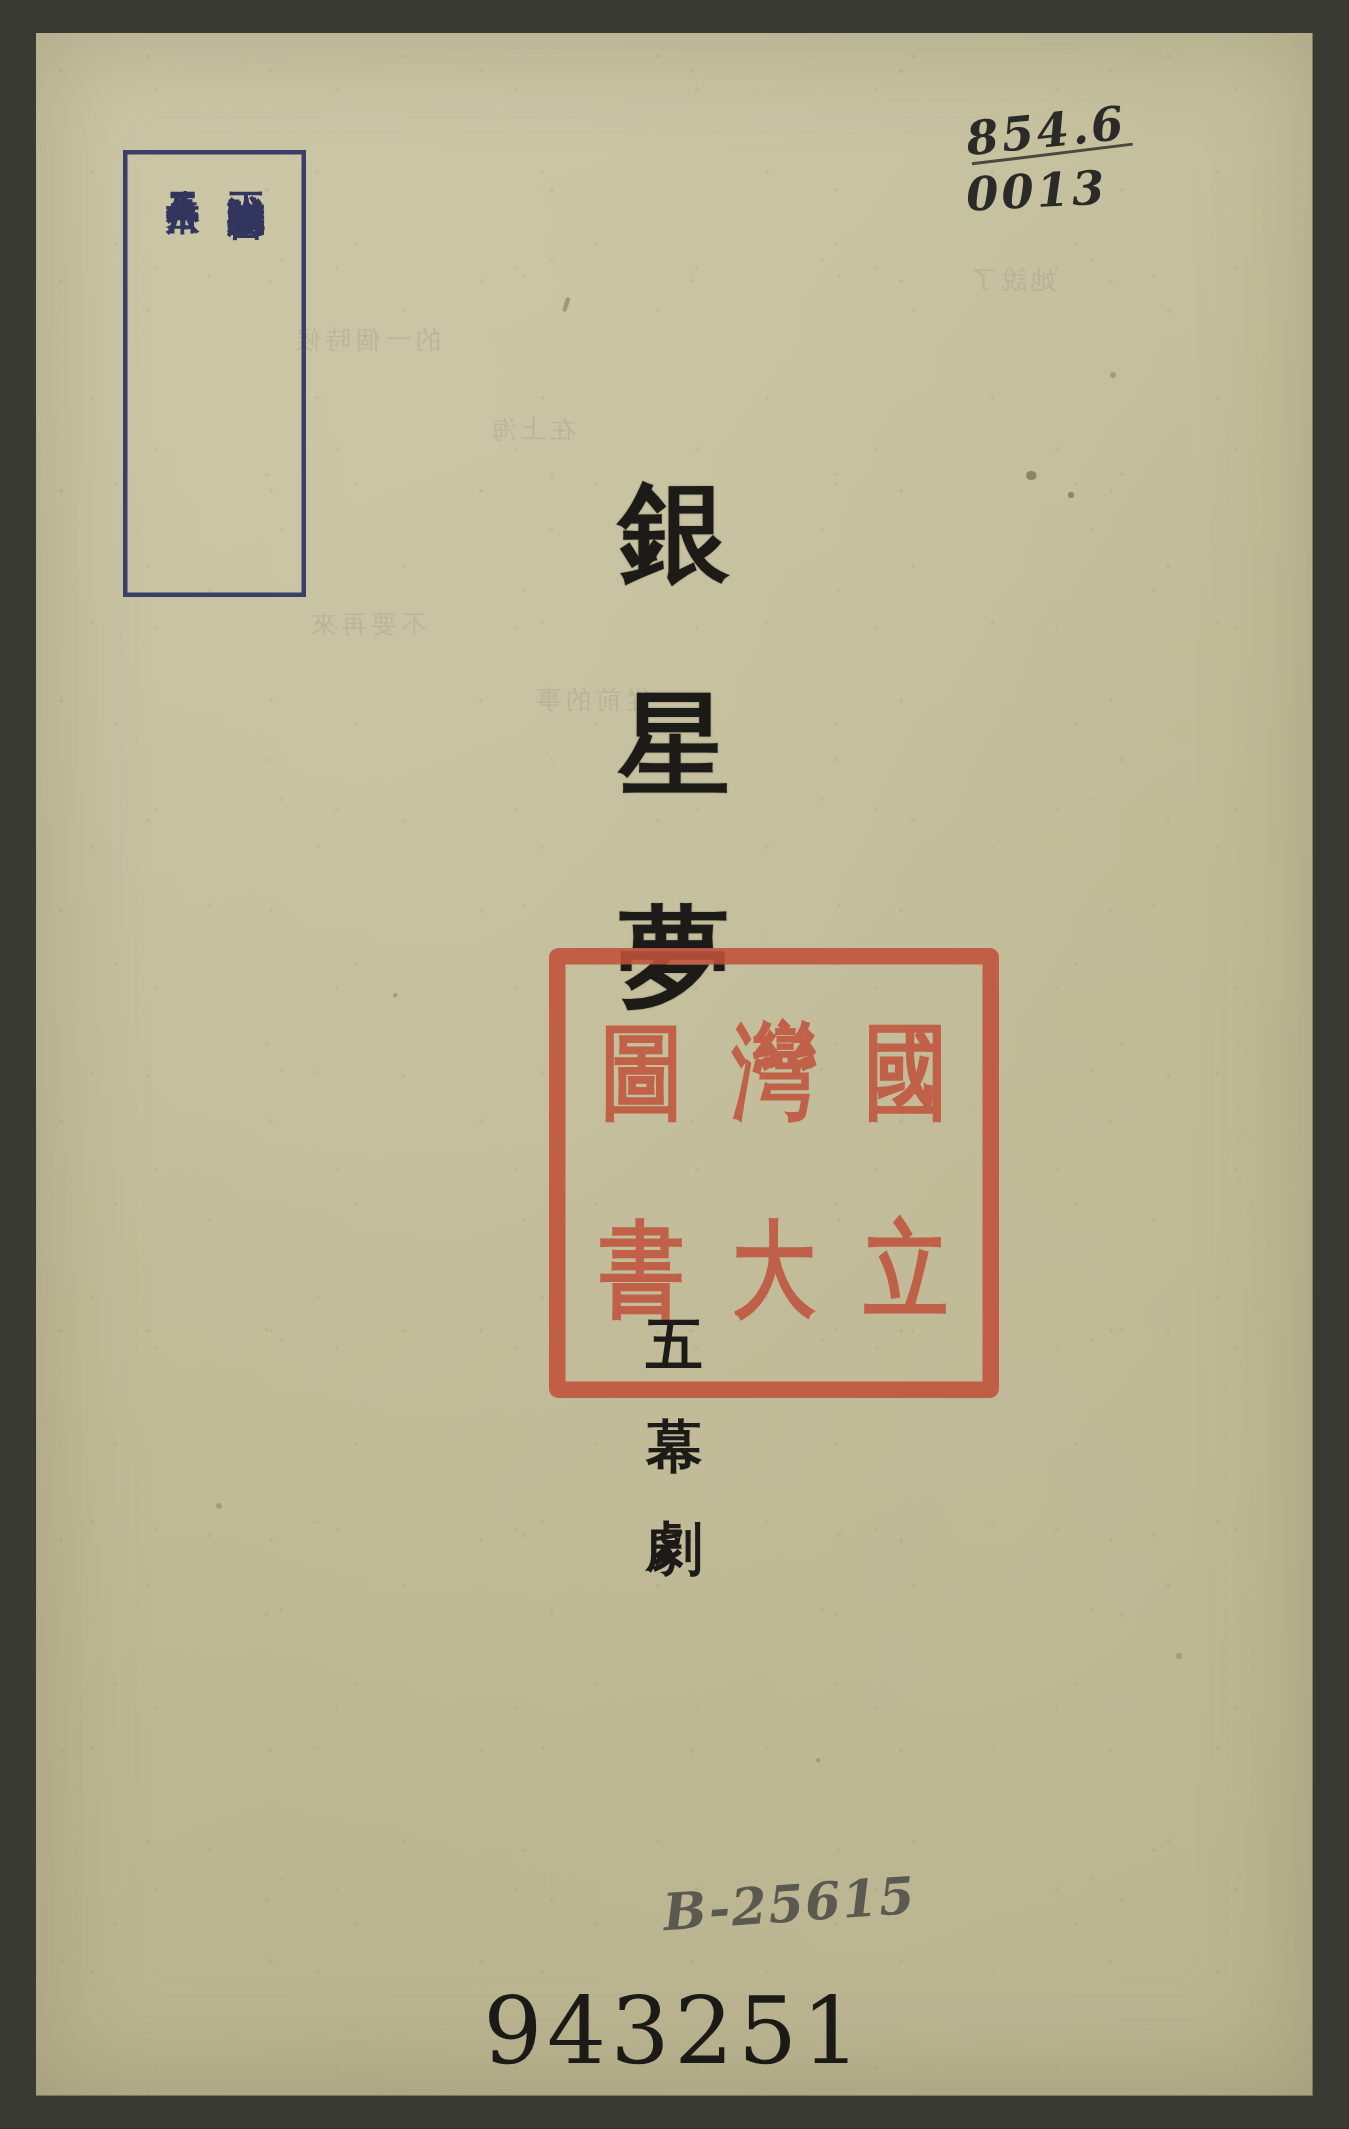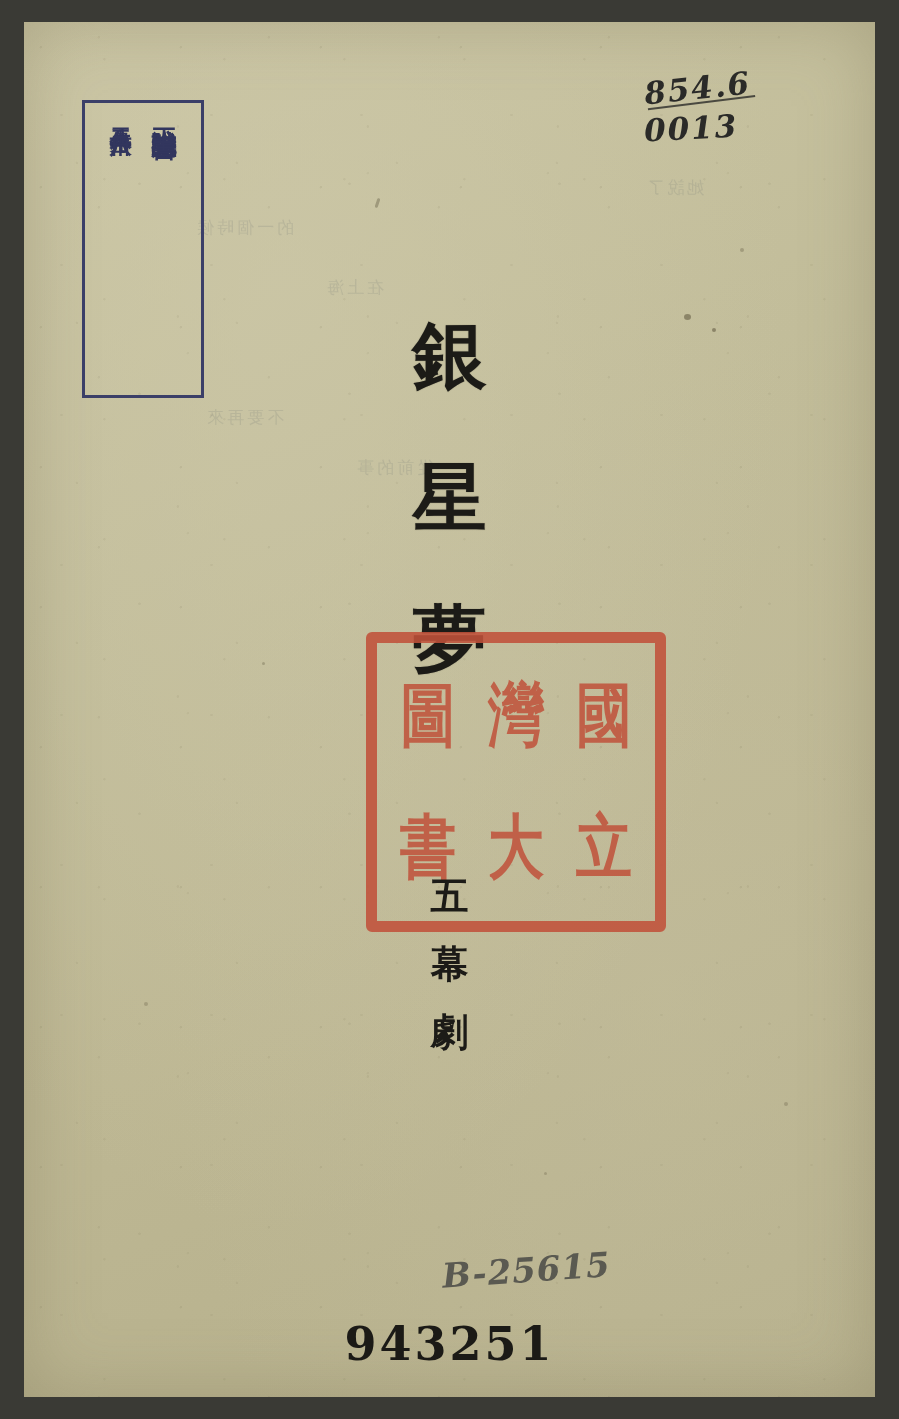--- a/index.html
+++ b/index.html
@@ -215,22 +215,22 @@
 
   
   #accession {
     position: absolute;
     left: 0;
     top: 1295px;
     width: 851px;
     text-align: center;
     color: #1b1a16;
     font-family: "DejaVu Serif", serif;
-    font-weight: 700;
-    font-size: 46px;
+    font-weight: 400;
+    font-size: 62px;
     letter-spacing: 3px;
   }
 
   
   .speck {
     position: absolute;
     border-radius: 50%;
     background: rgba(70,62,40,0.45);
     pointer-events: none;
   }

